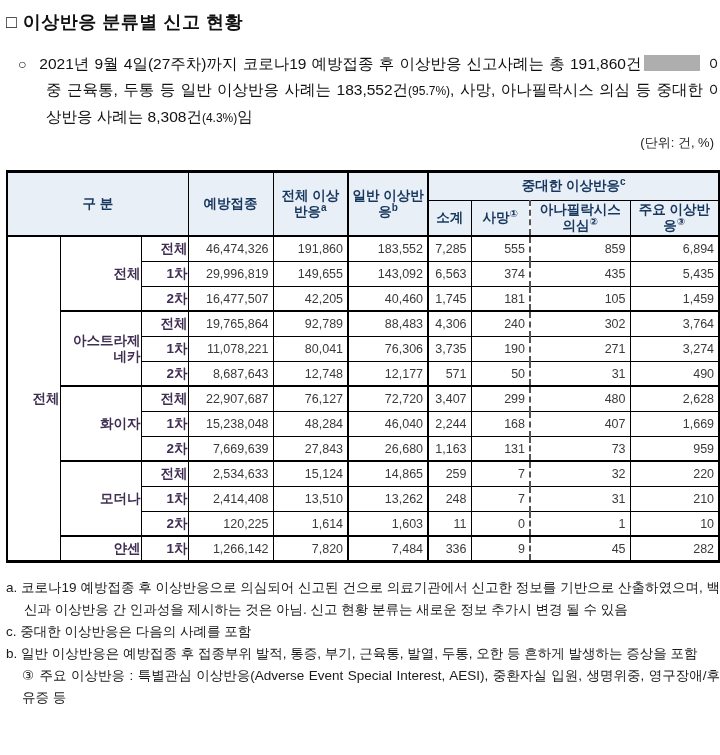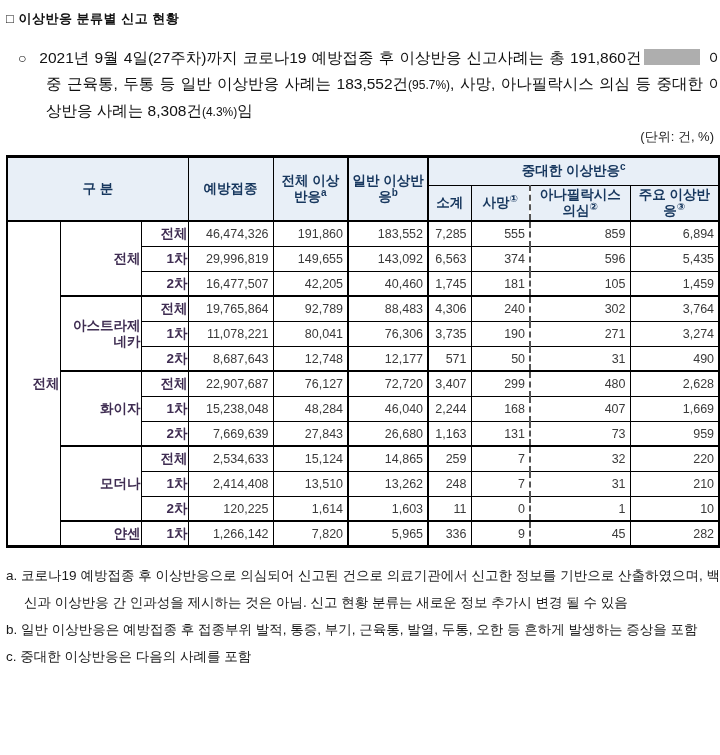--- a/index.html
+++ b/index.html
@@ -1,41 +1,41 @@
 <!DOCTYPE html>
 <html><head>
 <meta charset="utf-8">
 <style>
   html,body{margin:0;padding:0;background:#fff;}
   body{width:720px;height:755px;font-family:"Liberation Sans","DejaVu Sans",sans-serif;color:#111;overflow:hidden;}
   .page{padding:6px 4px 0 4px;}
-  .title{font-size:13px;font-weight:bold;letter-spacing:.5px;margin:4px 0 0 2px;}
+  .title{font-size:18px;font-weight:bold;letter-spacing:.5px;margin:4px 0 0 2px;}
   .intro{margin:17px 0 0 14px;padding-left:28px;text-indent:-28px;font-size:15.5px;line-height:25px;width:678px;text-align:justify;}
   .bullet{margin-right:12px;font-size:14px;}
   .b{font-weight:normal;}
   .small{font-size:12px;}
   .redaction{display:inline-block;width:56px;height:16px;background:#aeaeae;vertical-align:-2px;margin:0 8px 0 3px;}
-  .units{font-size:13px;text-align:right;margin:3px 2px 9px 0;color:#222;}
+  .units{font-size:13px;text-align:right;margin:3px 2px 18px 0;color:#222;}
   table{border-collapse:collapse;table-layout:fixed;width:712px;margin-left:2px;border:2px solid #000;border-top:3px solid #000;border-bottom:3px solid #000;}
   th,td{border:1px solid #000;overflow:hidden;padding:0;}
   thead th{background:#e8eff7;color:#17375e;font-size:13.5px;font-weight:bold;padding:1px 2px;line-height:1.2;}
   thead tr.h1{height:29px;}
   thead tr.h2{height:33px;}
   tbody tr{height:25px;}
   tbody tr:first-child td{border-top:2px solid #000;}
   tr.group-start td{border-top:2px solid #000;}
   .row-group-cell,.vaccine-cell,.dose-cell{font-weight:bold;color:#3f2d52;font-size:13.5px;text-align:right;line-height:1.15;}
   .num{font-size:12.5px;color:#3a3a3a;text-align:right;padding-right:4px;font-variant-numeric:tabular-nums;}
   .c2{border-left:2px solid #000;border-right:2px solid #000;margin-left:46px;}
   .c3,.sub-dot{border-right:1px dotted #777;}
   .c4,.sub-dash{border-right:2px dashed #555;}
   .c5{border-right:1px dotted #777;text-align:right;}
   th.general{border-left:2px solid #000;border-right:2px solid #000;text-align:center;}
   sup{font-size:10px;line-height:0;}
-  .footnotes{margin:14px 0 0 2px;font-size:13.5px;line-height:27px;color:#1a1a1a;width:714px;text-align:justify;}
+  .footnotes{margin:14px 0 0 2px;font-size:13.5px;line-height:22px;color:#1a1a1a;width:714px;text-align:justify;}
   .fn{padding-left:18px;text-indent:-18px;margin:0;}
   .fn-sub{padding-left:16px;text-indent:0;margin:0;}
 </style>
 </head>
 <body>
 
 <div class="page">
 
   <div class="title">□ 이상반응 분류별 신고 현황</div>
 
@@ -84,21 +84,21 @@
           <td class="num c5">859</td>
           <td class="num c6">6,894</td>
         </tr>
         <tr>
           <td class="dose-cell">1차</td>
           <td class="num c0">29,996,819</td>
           <td class="num c1">149,655</td>
           <td class="num c2">143,092</td>
           <td class="num c3">6,563</td>
           <td class="num c4">374</td>
-          <td class="num c5">596</td>
+          <td class="num c5">435</td>
           <td class="num c6">5,435</td>
         </tr>
         <tr>
           <td class="dose-cell">2차</td>
           <td class="num c0">16,477,507</td>
           <td class="num c1">42,205</td>
           <td class="num c2">40,460</td>
           <td class="num c3">1,745</td>
           <td class="num c4">181</td>
           <td class="num c5">105</td>
@@ -195,28 +195,29 @@
           <td class="num c3">11</td>
           <td class="num c4">0</td>
           <td class="num c5">1</td>
           <td class="num c6">10</td>
         </tr>
         <tr class="group-start">
           <td class="vaccine-cell" rowspan="1">얀센</td>
           <td class="dose-cell">1차</td>
           <td class="num c0">1,266,142</td>
           <td class="num c1">7,820</td>
-          <td class="num c2">5,965</td>
+          <td class="num c2">7,484</td>
           <td class="num c3">336</td>
           <td class="num c4">9</td>
           <td class="num c5">45</td>
           <td class="num c6">282</td>
         </tr>
       </tbody>
   </table>
 
   <div class="footnotes">
     <p class="fn">a. 코로나19 예방접종 후 이상반응으로 의심되어 신고된 건으로 의료기관에서 신고한 정보를 기반으로 산출하였으며, 백신과 이상반응 간 인과성을 제시하는 것은 아님. 신고 현황 분류는 새로운 정보 추가시 변경 될 수 있음</p>
+    <p class="fn">c. 중대한 이상반응은 다음의 사례를 포함</p>
     <p class="fn">b. 일반 이상반응은 예방접종 후 접종부위 발적, 통증, 부기, 근육통, 발열, 두통, 오한 등 흔하게 발생하는 증상을 포함</p>
-    <p class="fn">c. 중대한 이상반응은 다음의 사례를 포함</p>
+    <p class="fn-sub">③ 주요 이상반응 : 특별관심 이상반응(Adverse Event Special Interest, AESI), 중환자실 입원, 생명위중, 영구장애/후유증 등</p>
   </div>
 
 </div>
 
 </body></html>

